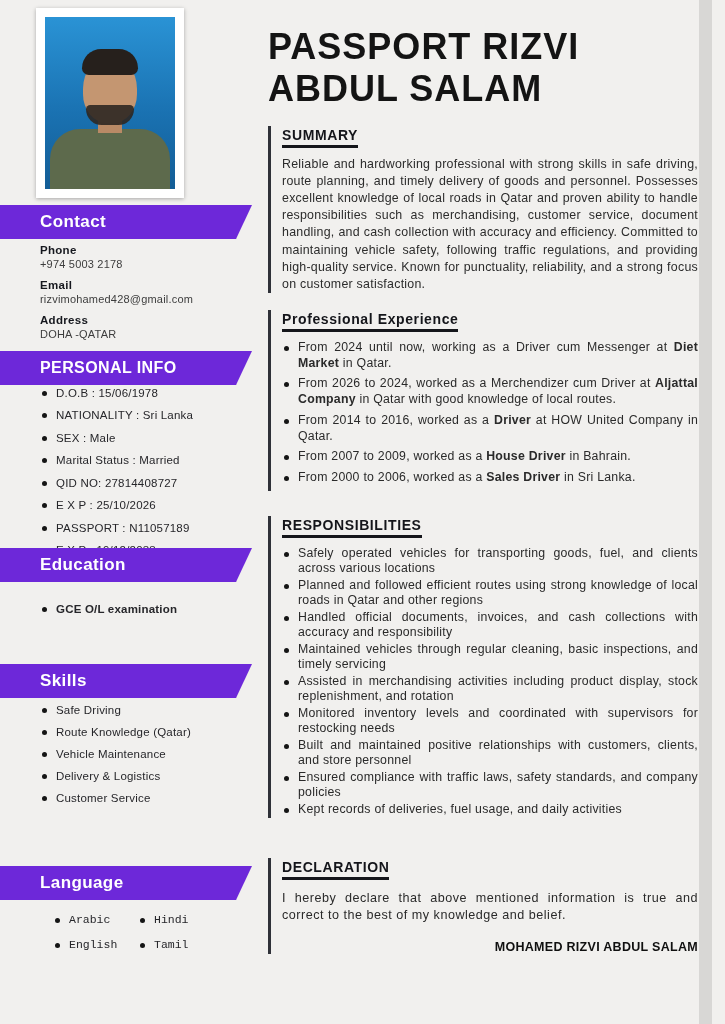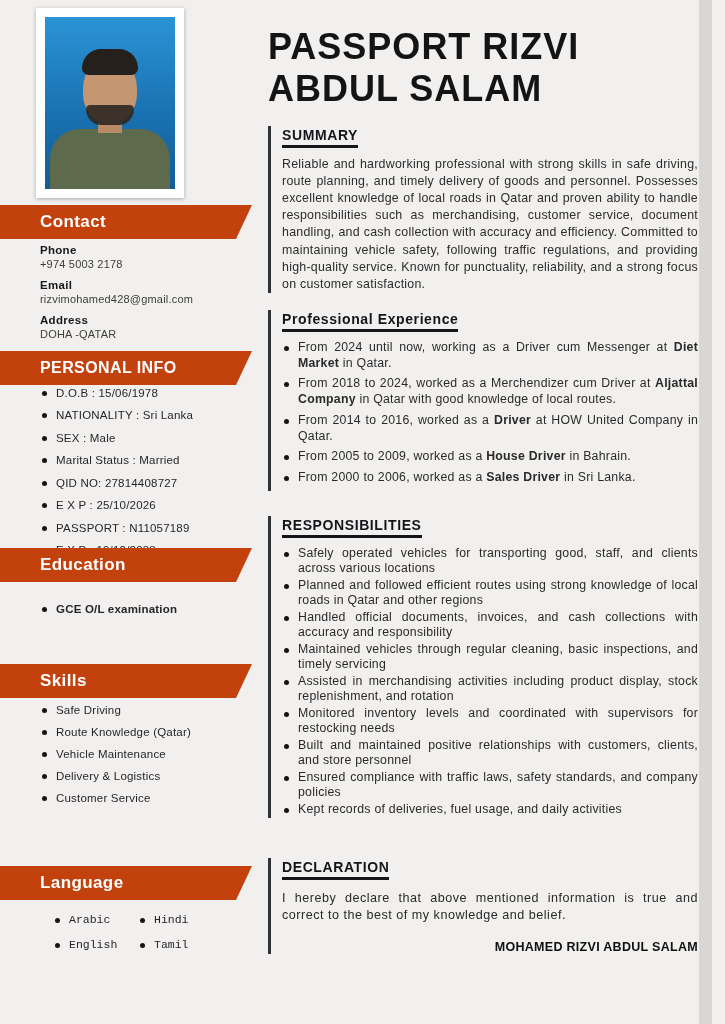--- a/index.html
+++ b/index.html
@@ -28,21 +28,21 @@
   .p-neck { position:absolute; bottom:56px; left:50%; transform:translateX(-50%);
     width:24px; height:18px; background:#b98a66; }
   .p-head { position:absolute; bottom:66px; left:50%; transform:translateX(-50%);
     width:54px; height:66px; background:#c49671; border-radius:48% 48% 44% 44%; }
   .p-hair { position:absolute; bottom:114px; left:50%; transform:translateX(-50%);
     width:56px; height:26px; background:#26201c; border-radius:28px 28px 10px 10px; }
   .p-beard { position:absolute; bottom:64px; left:50%; transform:translateX(-50%);
     width:48px; height:20px; background:#2e2722; border-radius:6px 6px 22px 22px; opacity:.9; }
 
   .ribbon {
-    position:absolute; left:0; width:252px; height:34px; background:#c2410c;
+    position:absolute; left:0; width:252px; height:34px; background:#6d28d9;
     color:#ffffff; display:flex; align-items:center; padding-left:40px;
     font-weight:bold; font-size:17px; letter-spacing:.4px;
     clip-path:polygon(0 0, 100% 0, calc(100% - 16px) 100%, 0 100%);
     box-shadow:0 2px 3px rgba(0,0,0,.25);
   }
   .ribbon-contact  { top:205px; }
   .ribbon-personal { top:351px; font-size:16px; }
   .ribbon-edu      { top:548px; }
   .ribbon-skills   { top:664px; }
   .ribbon-lang     { top:866px; }
@@ -205,31 +205,31 @@
 
     <section class="section sec-summary">
       <h2 class="sec-head">SUMMARY</h2>
       <p class="body-text">Reliable and hardworking professional with strong skills in safe driving, route planning, and timely delivery of goods and personnel. Possesses excellent knowledge of local roads in Qatar and proven ability to handle responsibilities such as merchandising, customer service, document handling, and cash collection with accuracy and efficiency. Committed to maintaining vehicle safety, following traffic regulations, and providing high-quality service. Known for punctuality, reliability, and a strong focus on customer satisfaction.</p>
     </section>
 
     <section class="section sec-experience">
       <h2 class="sec-head">Professional Experience</h2>
       <ul class="main-list exp-list">
         <li><span>From 2024 until now, working as a Driver cum Messenger at </span><b>Diet Market</b><span> in Qatar.</span></li>
-        <li><span>From 2018 to 2024, worked as a Merchendizer cum Driver at </span><b>Aljattal Company</b><span> in Qatar with good knowledge of local routes.</span></li>
+        <li><span>From 2026 to 2024, worked as a Merchendizer cum Driver at </span><b>Aljattal Company</b><span> in Qatar with good knowledge of local routes.</span></li>
         <li><span>From 2014 to 2016, worked as a </span><b>Driver</b><span> at HOW United Company in Qatar.</span></li>
-        <li><span>From 2005 to 2009, worked as a </span><b>House Driver</b><span> in Bahrain.</span></li>
+        <li><span>From 2007 to 2009, worked as a </span><b>House Driver</b><span> in Bahrain.</span></li>
         <li><span>From 2000 to 2006, worked as a </span><b>Sales Driver</b><span> in Sri Lanka.</span></li>
       </ul>
     </section>
 
     <section class="section sec-responsibilities">
       <h2 class="sec-head">RESPONSIBILITIES</h2>
       <ul class="main-list resp-list">
-        <li>Safely operated vehicles for transporting good, staff, and clients across various locations</li>
+        <li>Safely operated vehicles for transporting goods, fuel, and clients across various locations</li>
         <li>Planned and followed efficient routes using strong knowledge of local roads in Qatar and other regions</li>
         <li>Handled official documents, invoices, and cash collections with accuracy and responsibility</li>
         <li>Maintained vehicles through regular cleaning, basic inspections, and timely servicing</li>
         <li>Assisted in merchandising activities including product display, stock replenishment, and rotation</li>
         <li>Monitored inventory levels and coordinated with supervisors for restocking needs</li>
         <li>Built and maintained positive relationships with customers, clients, and store personnel</li>
         <li>Ensured compliance with traffic laws, safety standards, and company policies</li>
         <li>Kept records of deliveries, fuel usage, and daily activities</li>
       </ul>
     </section>

